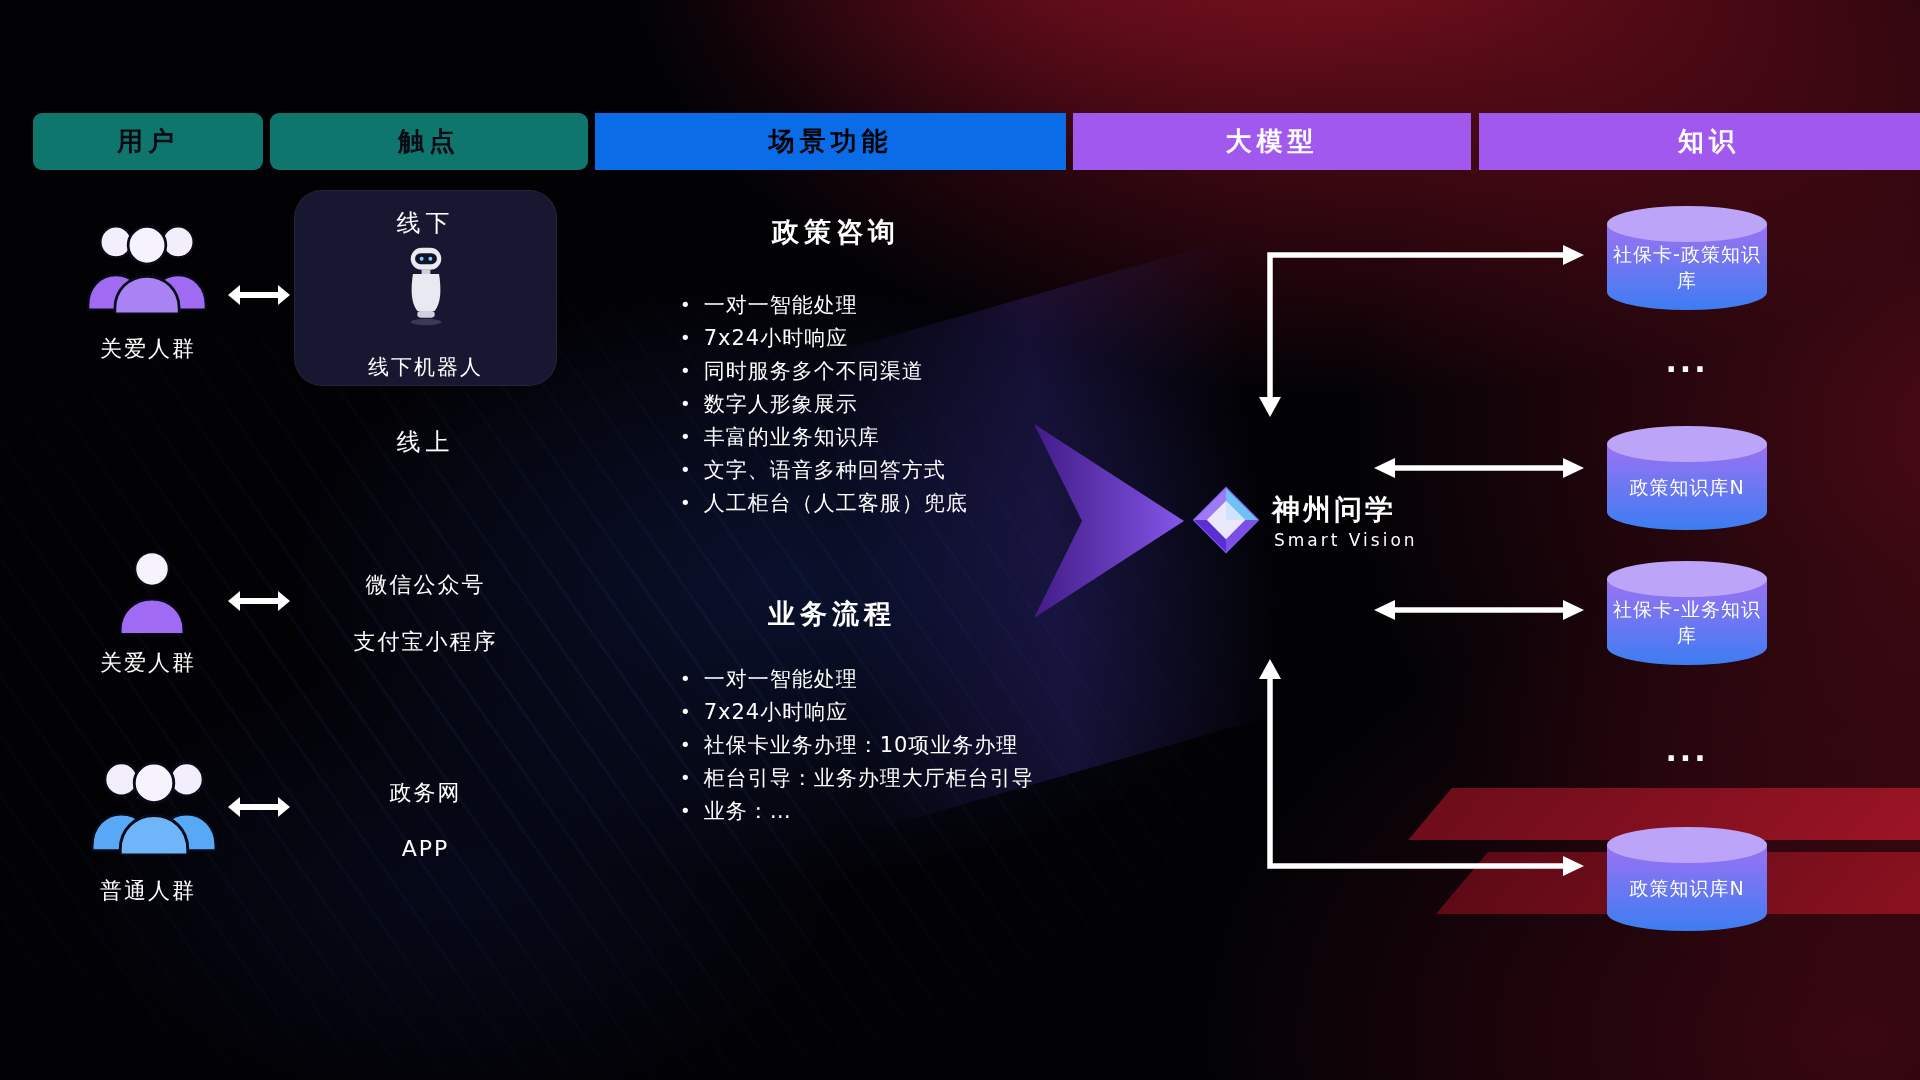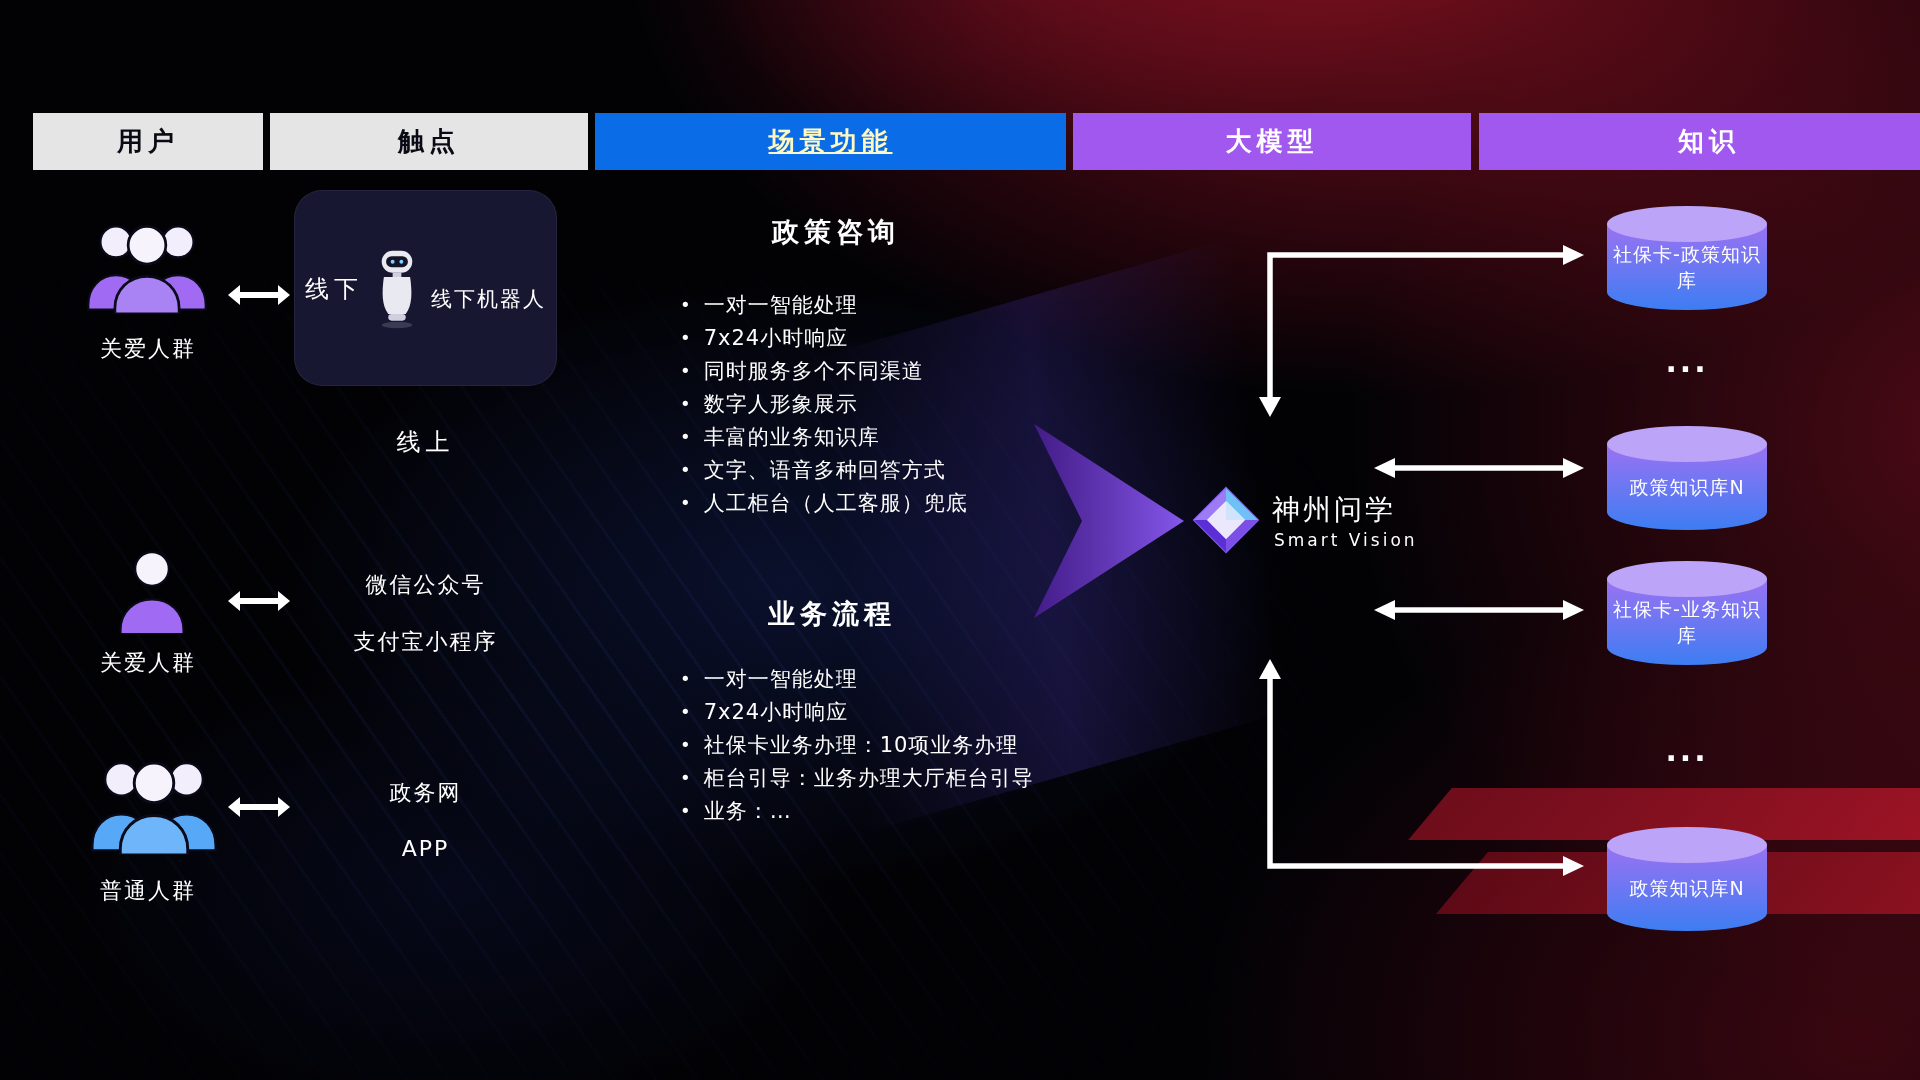--- a/index.html
+++ b/index.html
@@ -31,44 +31,44 @@
   }
   .red-bar { position:absolute; transform:skewX(-40deg); pointer-events:none; }
   .red-bar-1 { left:1430px; top:788px; width:600px; height:52px;
     background:linear-gradient(90deg, #6e0d1b, #a31526); }
   .red-bar-2 { left:1462px; top:852px; width:600px; height:62px;
     background:linear-gradient(90deg, #5e0a16, #951322); }
 
   
   .hdr { position:absolute; top:113px; height:57px; display:flex; align-items:center; justify-content:center;
     font-size:26px; font-weight:bold; letter-spacing:5px; z-index:3; }
-  .hdr-white  { background:#e5e5e5; color:#0a0a14; }
-  .hdr-blue   { background:var(--header-blue,#0b6ce8); color:#fef9c3;text-decoration:underline; }
+  .hdr-white  { background:#0f766e; color:#0a0a14;border-radius:9px; }
+  .hdr-blue   { background:var(--header-blue,#0b6ce8); color:#000000; }
   .hdr-purple { background:var(--header-purple,#a158ef); color:#fff; }
 
   
   .abs { position:absolute; z-index:3; }
 
   .user-label { position:absolute; left:60px; width:176px; text-align:center; font-size:22px; letter-spacing:2px; z-index:3; }
 
   .offline-box { position:absolute; left:294px; top:190px; width:263px; height:196px;
     background:rgba(26,26,56,.88); border:1px solid rgba(255,255,255,.06); border-radius:28px;
-    display:flex; flex-direction:row; align-items:center; justify-content:space-between;
-    padding:16px 10px 14px; z-index:3; }
+    display:flex; flex-direction:column; align-items:center; justify-content:space-between;
+    padding:16px 10px 4px; z-index:3; }
   .offline-title { font-size:24px; letter-spacing:5px; }
   .offline-sub { font-size:21px; letter-spacing:2px;margin-top:20px; }
 
   .touch-item { position:absolute; left:294px; width:263px; text-align:center; font-size:22px; letter-spacing:2px; z-index:3; }
   .online-title { position:absolute; left:294px; width:263px; text-align:center; font-size:24px; letter-spacing:5px; z-index:3; }
 
   .scene-title { position:absolute; font-size:27px; font-weight:bold; letter-spacing:5px; z-index:3; }
   .blist { position:absolute; list-style:none; font-size:21px; line-height:33px; letter-spacing:1px; z-index:3; }
   .blist li::before { content:"•"; margin-right:12px; font-size:18px; position:relative; top:-1px; }
 
-  .logo-name { position:absolute; left:1272px; top:491px; font-size:28px; font-weight:normal; letter-spacing:3px; z-index:4; }
+  .logo-name { position:absolute; left:1272px; top:491px; font-size:28px; font-weight:bold; letter-spacing:3px; z-index:4; }
   .logo-sub  { position:absolute; left:1274px; top:530px; font-size:17px; letter-spacing:3px; z-index:4; }
 
   .db { position:absolute; left:1601px; width:172px; height:112px; z-index:3; }
   .db svg { position:absolute; inset:0; }
   .db-label { position:absolute; left:10px; right:10px; top:24px; bottom:6px;
     display:flex; align-items:center; justify-content:center; text-align:center;
     font-size:19px; line-height:26px; letter-spacing:1px; }
 
   .dots { position:absolute; left:1601px; width:172px; text-align:center;
     font-size:30px; font-weight:bold; letter-spacing:3px; z-index:3; }

